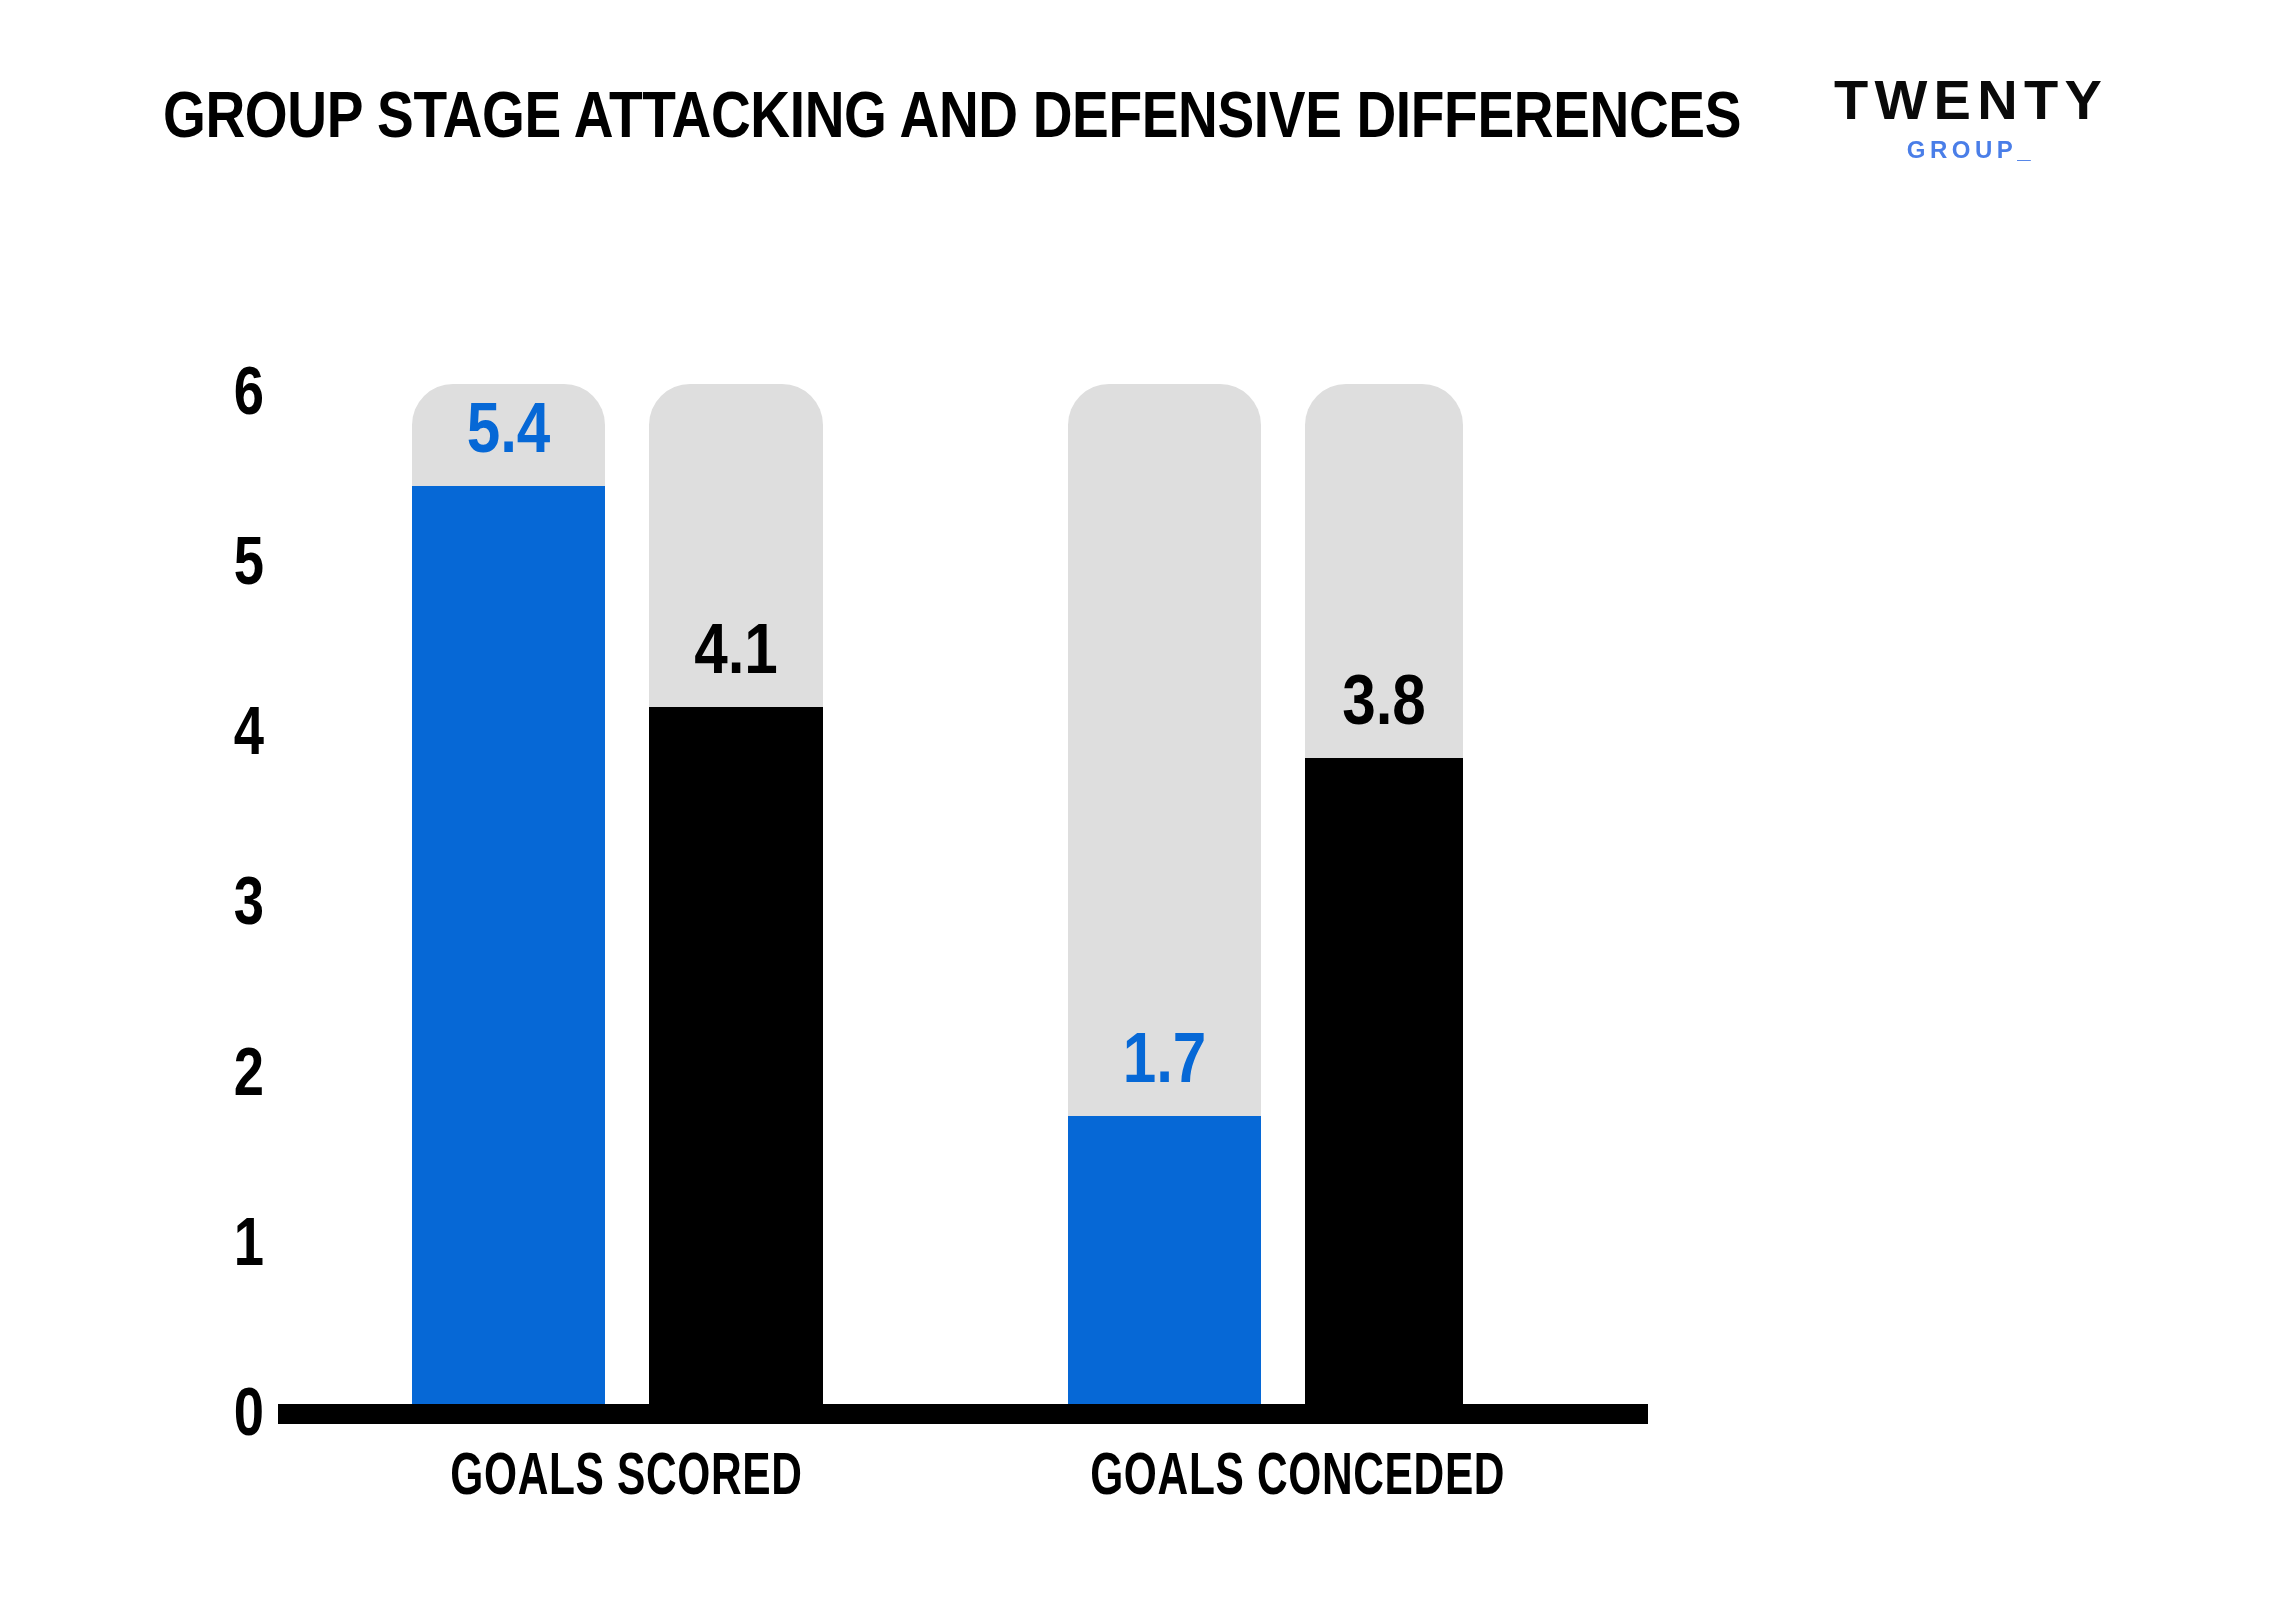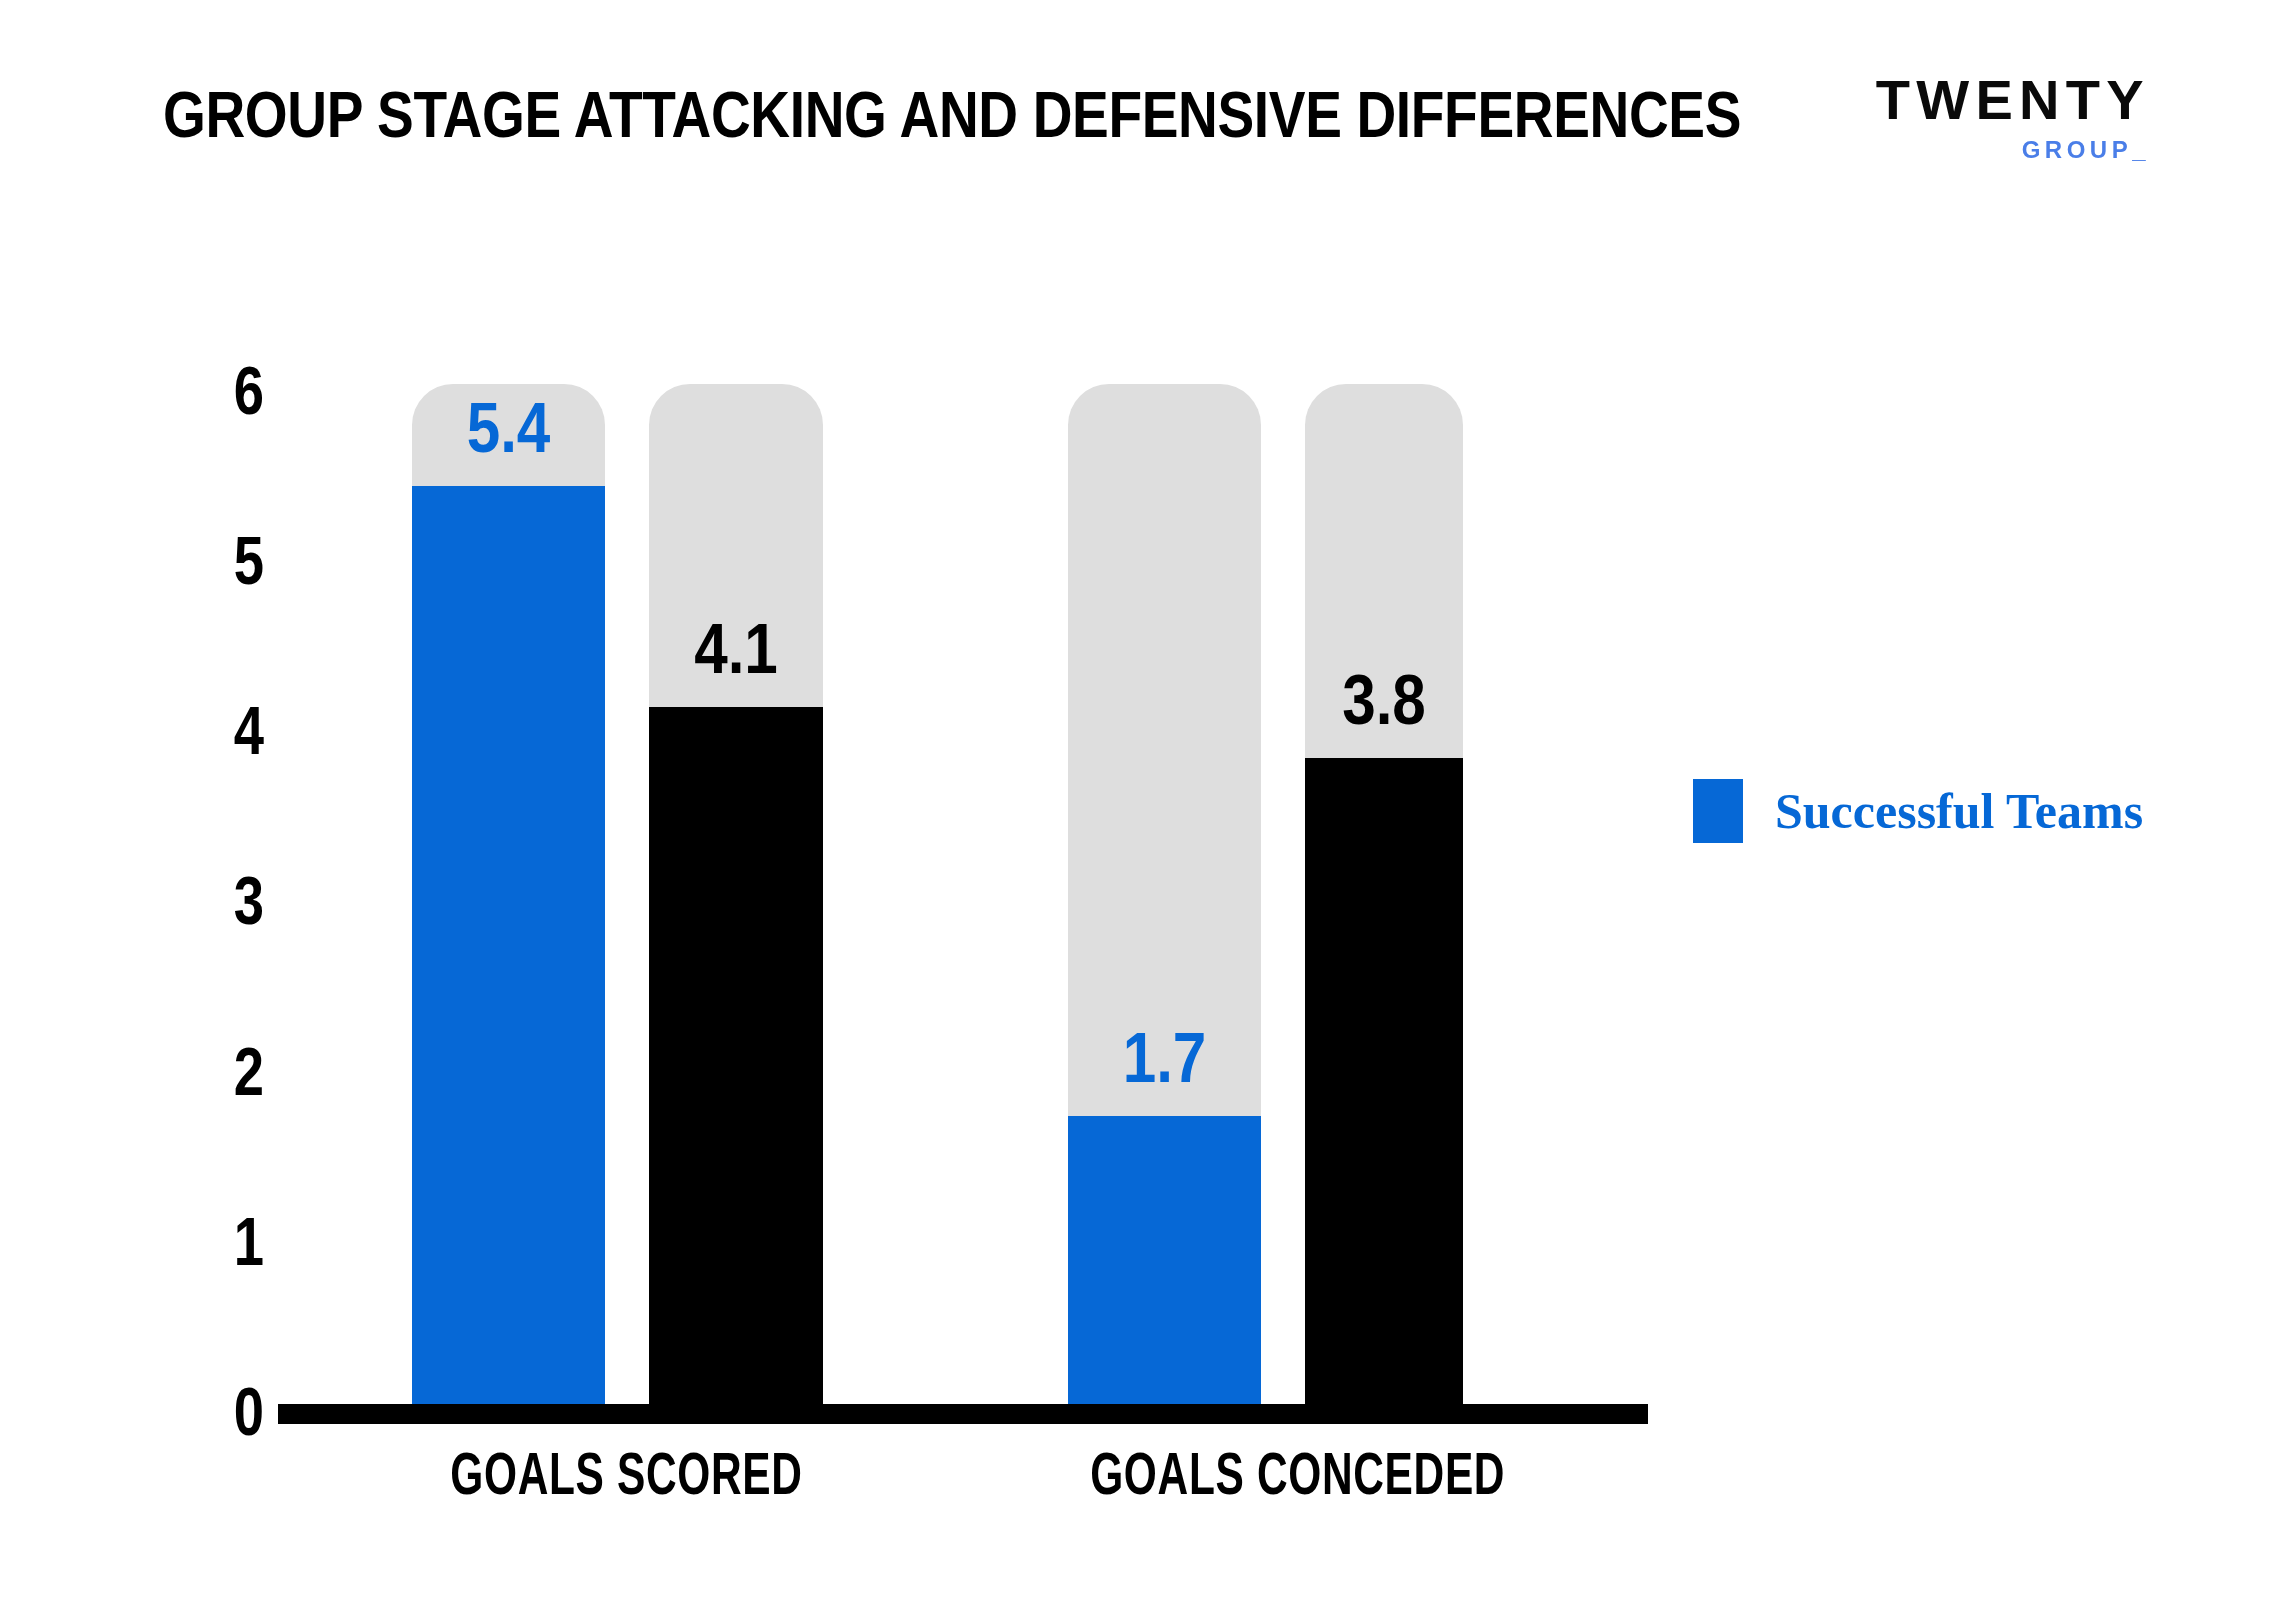--- a/index.html
+++ b/index.html
@@ -30,21 +30,21 @@
     transform: scaleX(0.86);
     transform-origin: left center;
     white-space: nowrap;
   }
 
   #brand-logo {
     position: absolute;
     right: 143px;
     top: 70px;
     width: 358px;
-    text-align: right;
+    text-align: center;
   }
   .logo-line {
     font-family: "Liberation Sans", sans-serif;
     font-weight: 700;
     font-size: 56px;
     line-height: 59px;
     letter-spacing: 6.3px;
     color: #0a0a0a;
     white-space: nowrap;
   }
@@ -235,18 +235,14 @@
   </div>
 
   <div id="x-axis-line"></div>
 
   <div class="x-cat-label" style="left:358px; width:537px;">GOALS SCORED</div>
 
   <div class="x-cat-label" style="left:1015px; width:537px;">GOALS CONCEDED</div>
 </div>
 
 <div id="legend">
-  <div class="legend-row">
-    <div class="legend-swatch" style="background:#0668d6"></div>
-    <div class="legend-label" style="color:#0668d6">Successful Teams</div>
-  </div>
 </div>
 
 
 </body></html>

